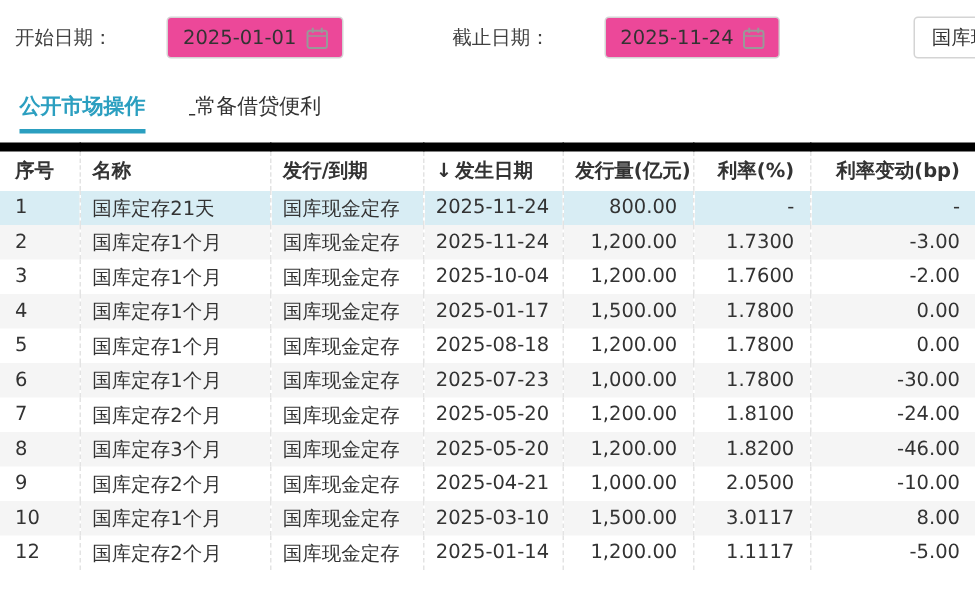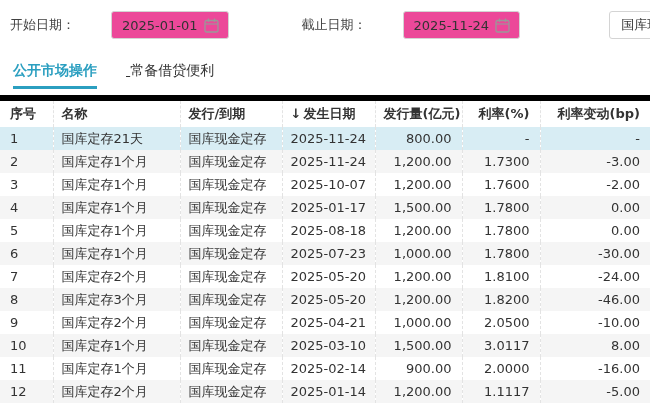--- a/index.html
+++ b/index.html
@@ -186,21 +186,21 @@
     <td>国库现金定存</td>
     <td>2025-11-24</td>
     <td class="num">1,200.00</td>
     <td class="num">1.7300</td>
     <td class="num">-3.00</td>
   </tr>
       <tr>
     <td>3</td>
     <td>国库定存1个月</td>
     <td>国库现金定存</td>
-    <td>2025-10-07</td>
+    <td>2025-10-04</td>
     <td class="num">1,200.00</td>
     <td class="num">1.7600</td>
     <td class="num">-2.00</td>
   </tr>
       <tr>
     <td>4</td>
     <td>国库定存1个月</td>
     <td>国库现金定存</td>
     <td>2025-01-17</td>
     <td class="num">1,500.00</td>
@@ -255,29 +255,20 @@
       <tr>
     <td>10</td>
     <td>国库定存1个月</td>
     <td>国库现金定存</td>
     <td>2025-03-10</td>
     <td class="num">1,500.00</td>
     <td class="num">3.0117</td>
     <td class="num">8.00</td>
   </tr>
       <tr>
-    <td>11</td>
-    <td>国库定存1个月</td>
-    <td>国库现金定存</td>
-    <td>2025-02-14</td>
-    <td class="num">900.00</td>
-    <td class="num">2.0000</td>
-    <td class="num">-16.00</td>
-  </tr>
-      <tr>
     <td>12</td>
     <td>国库定存2个月</td>
     <td>国库现金定存</td>
     <td>2025-01-14</td>
     <td class="num">1,200.00</td>
     <td class="num">1.1117</td>
     <td class="num">-5.00</td>
   </tr>
     </tbody>
 </table>

